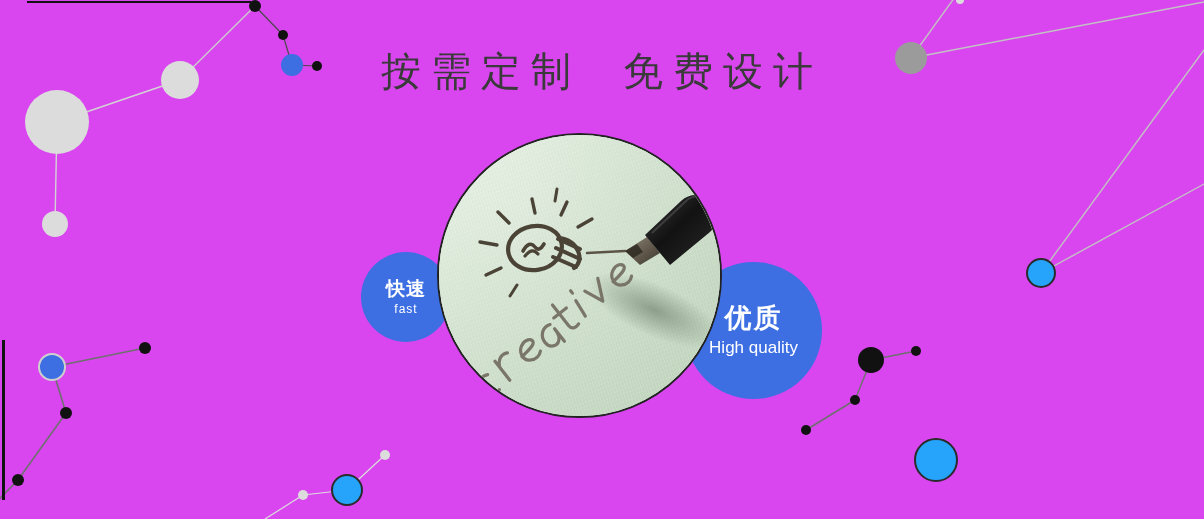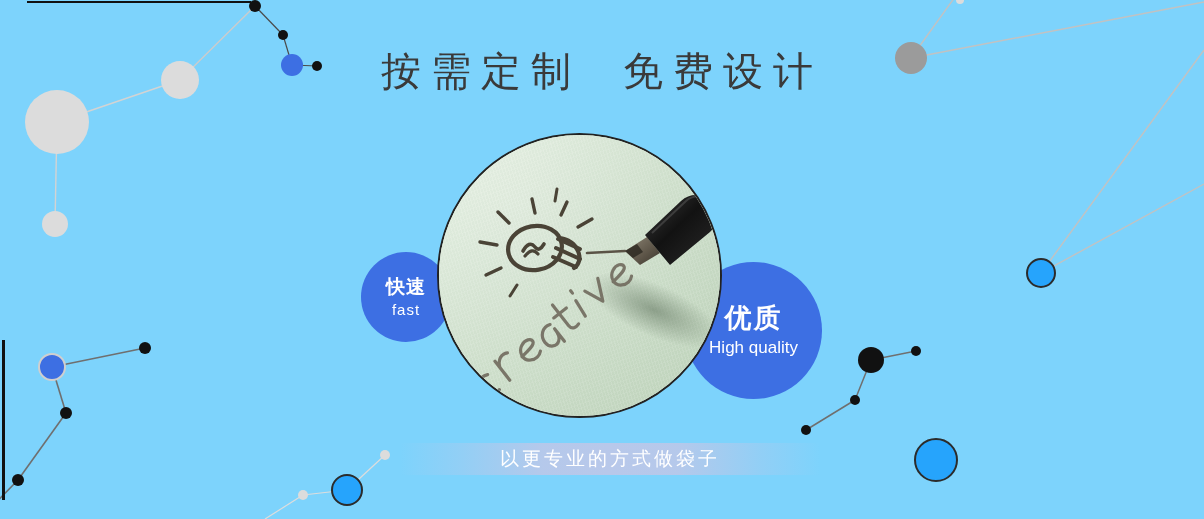--- a/index.html
+++ b/index.html
@@ -7,21 +7,21 @@
   body {
     font-family:"Liberation Sans", sans-serif;
     background:#eeeeee;
     overflow:hidden;
     position:relative;
   }
   #banner {
     position:relative;
     width:1204px;
     height:519px;
-    background:#7dd3fc;
+    background:#d946ef;
     overflow:hidden;
   }
   
   #network {
     position:absolute;
     left:0; top:0;
     width:1204px; height:519px;
     pointer-events:none;
   }
   
@@ -49,21 +49,21 @@
     color:#ffffff;
     text-align:center;
     line-height:1.15;
   }
   #feature-fast {
     left:361px; top:252px;
     width:90px; height:90px;
     z-index:3;
   }
   #feature-fast .f-cn { font-size:19px; font-weight:bold; letter-spacing:1px; }
-  #feature-fast .f-en { font-size:15px; margin-top:3px; letter-spacing:1px; }
+  #feature-fast .f-en { font-size:12px; margin-top:3px; letter-spacing:1px; }
   #feature-quality {
     left:685px; top:262px;
     width:137px; height:137px;
     z-index:3;
   }
   #feature-quality .f-cn { font-size:27px; font-weight:bold; letter-spacing:2px; }
   #feature-quality .f-en { font-size:17px; margin-top:4px; }
 
   
   #photo-circle {
@@ -272,17 +272,14 @@
       <path d="M148,118 l38,-2" stroke="#5a5346" stroke-width="2.6" fill="none" stroke-linecap="round"></path>
 
       <path d="M186,116 l22,-14 l13,16 l-20,12 z" fill="url(#pentip)"></path>
       <path d="M186,116 l12,-7 l6,8 l-10,6 z" fill="#2e2a22" opacity="0.85"></path>
 
       <path d="M206,100 l36,-34 c9,-8 22,-8 30,1 c9,9 8,22 -1,30 l-40,33 z" fill="url(#penbody)"></path>
       <path d="M213,98 l34,-32 c7,-6 16,-6 22,1" stroke="#5c5c5c" stroke-width="2" fill="none" opacity="0.5"></path>
     </svg>
   </div>
 
-  <div id="subbanner">
-    <span class="sb-text">以更专业的方式做袋子</span>
-  </div>
 
 </div>
 
 </body></html>

